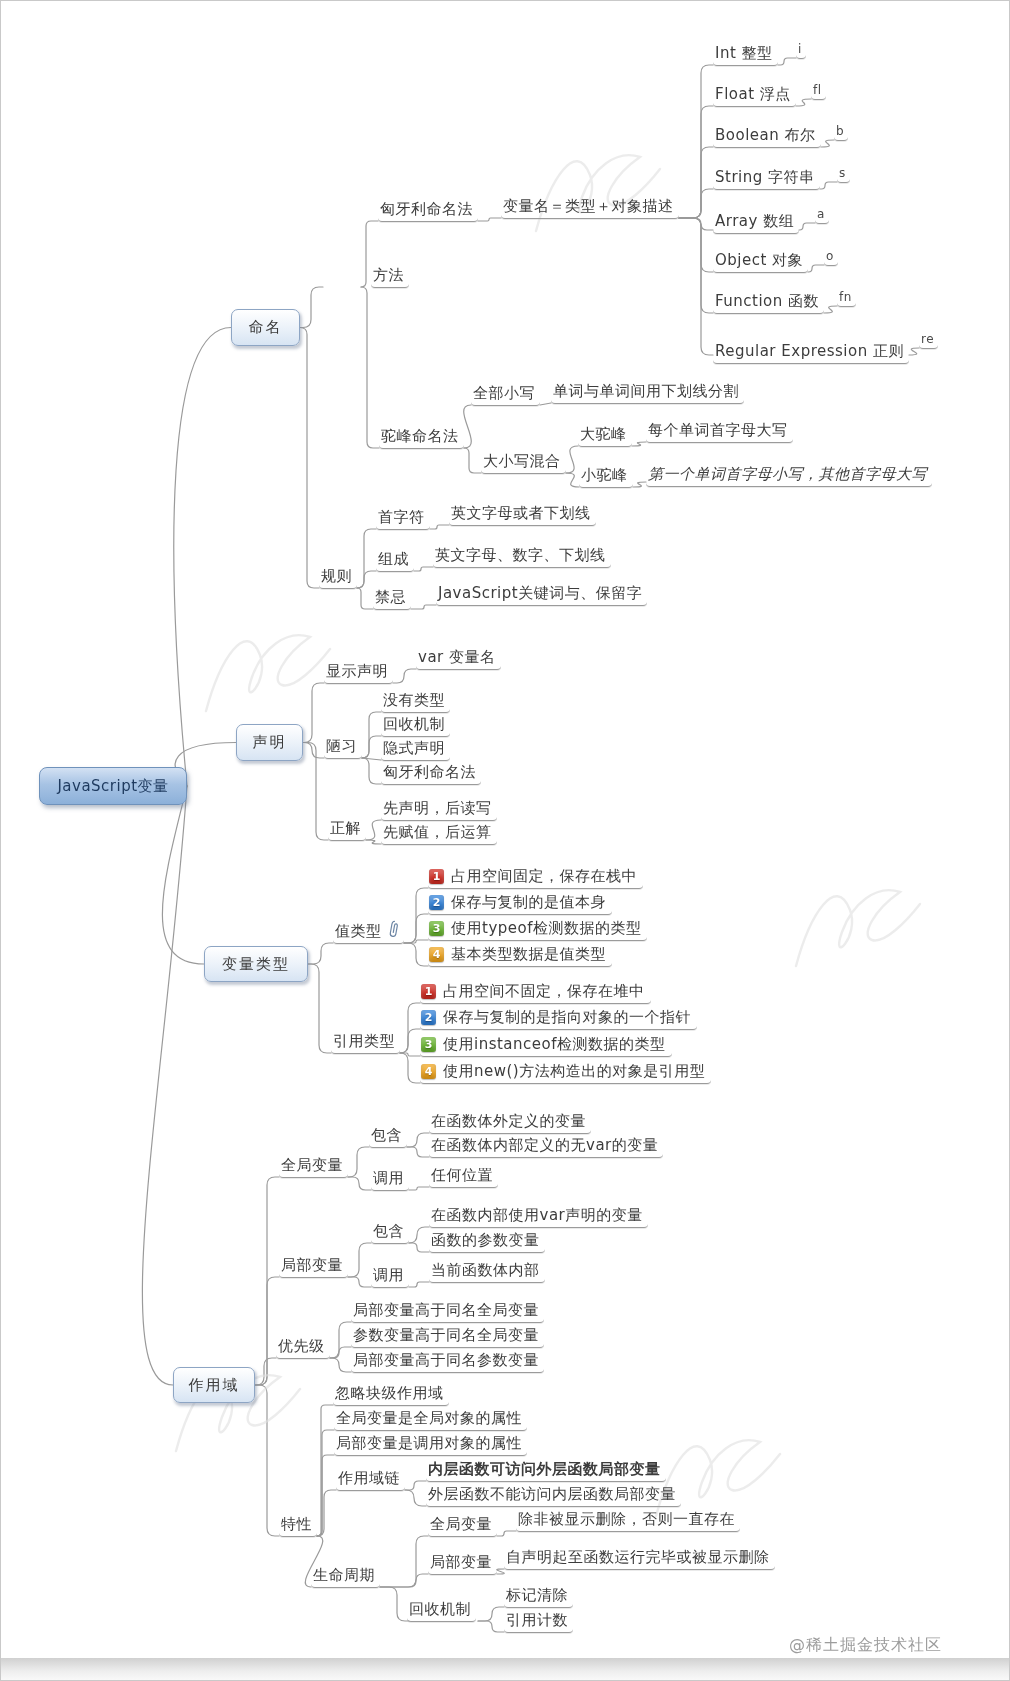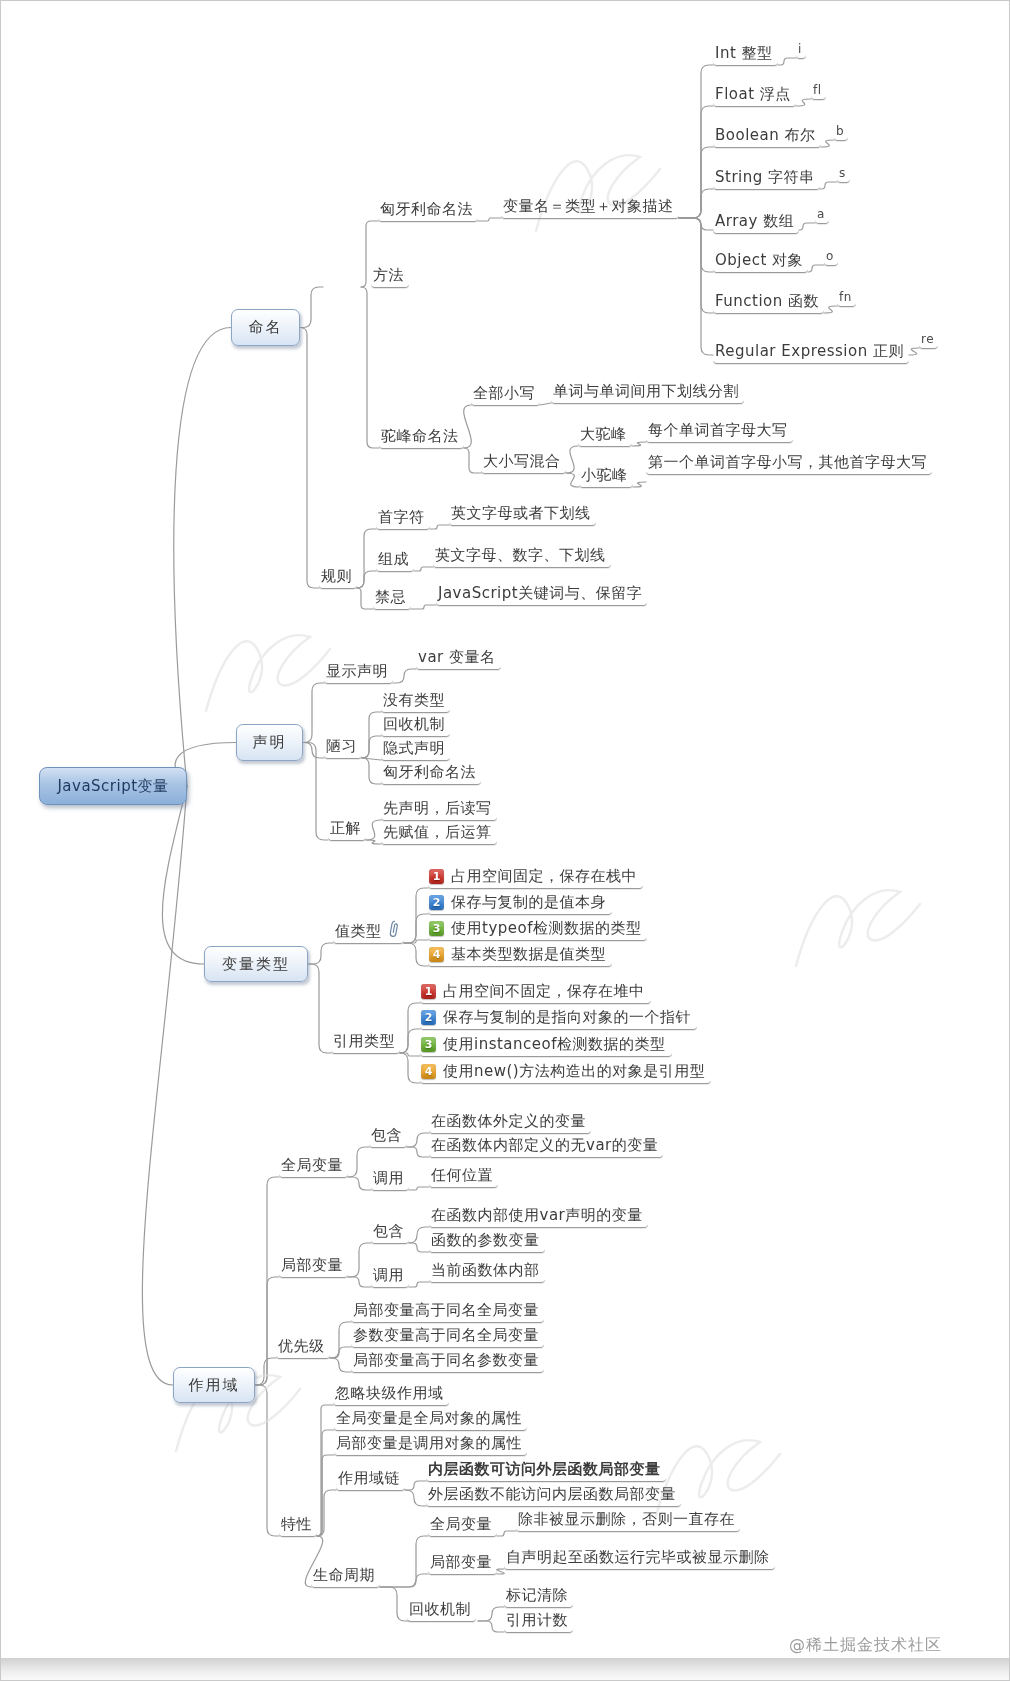--- a/index.html
+++ b/index.html
@@ -164,21 +164,21 @@
     <div class="node sup" style="left: 823px; top: 249px;"><span>o</span></div>
     <div class="node sup" style="left: 836px; top: 290px;"><span>fn</span></div>
     <div class="node sup" style="left: 918px; top: 332px;"><span>re</span></div>
     <div class="node text" style="left: 378px; top: 427px;"><span>驼峰命名法</span></div>
     <div class="node text" style="left: 470px; top: 384px;"><span>全部小写</span></div>
     <div class="node text" style="left: 550px; top: 382px;"><span>单词与单词间用下划线分割</span></div>
     <div class="node text" style="left: 480px; top: 452px;"><span>大小写混合</span></div>
     <div class="node text" style="left: 577px; top: 425px;"><span>大驼峰</span></div>
     <div class="node text" style="left: 645px; top: 421px;"><span>每个单词首字母大写</span></div>
     <div class="node text" style="left: 578px; top: 466px;"><span>小驼峰</span></div>
-    <div class="node text" style="left: 645px; top: 453px;"><span>第一个单词首字母小写，其他首字母大写</span></div>
+    <div class="node text" style="left: 645px; top: 465px; font-style: italic;"><span>第一个单词首字母小写，其他首字母大写</span></div>
     <div class="node text" style="left: 318px; top: 567px;"><span>规则</span></div>
     <div class="node text" style="left: 375px; top: 508px;"><span>首字符</span></div>
     <div class="node text" style="left: 448px; top: 504px;"><span>英文字母或者下划线</span></div>
     <div class="node text" style="left: 375px; top: 550px;"><span>组成</span></div>
     <div class="node text" style="left: 432px; top: 546px;"><span>英文字母、数字、下划线</span></div>
     <div class="node text" style="left: 372px; top: 588px;"><span>禁忌</span></div>
     <div class="node text" style="left: 435px; top: 584px;"><span>JavaScript关键词与、保留字</span></div>
     <div class="node text" style="left: 323px; top: 662px;"><span>显示声明</span></div>
     <div class="node text" style="left: 415px; top: 648px;"><span>var 变量名</span></div>
     <div class="node text" style="left: 323px; top: 737px;"><span>陋习</span></div>

